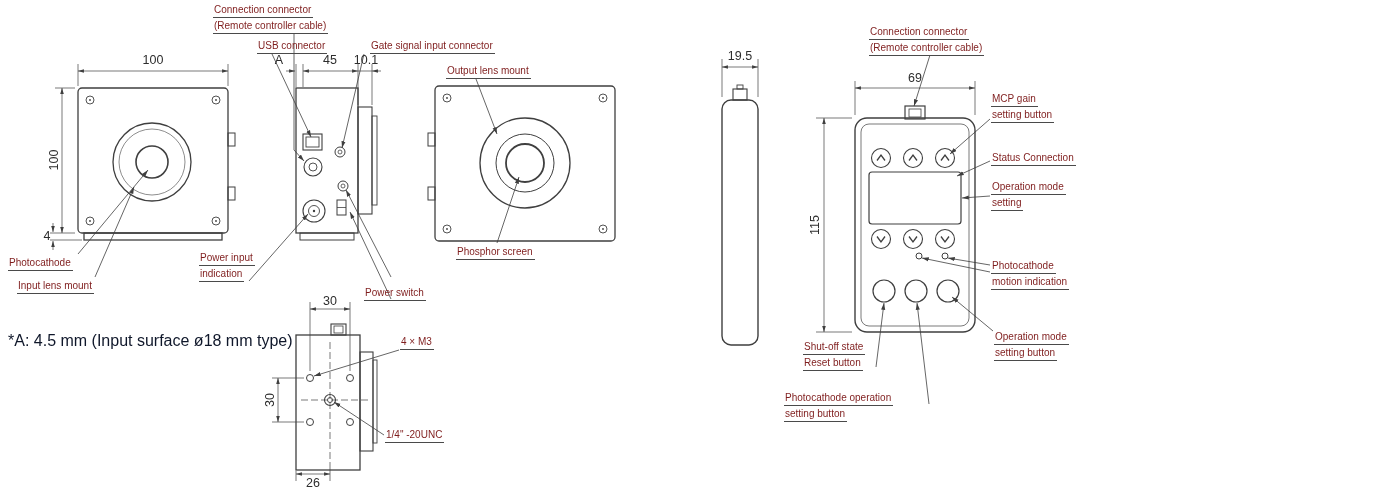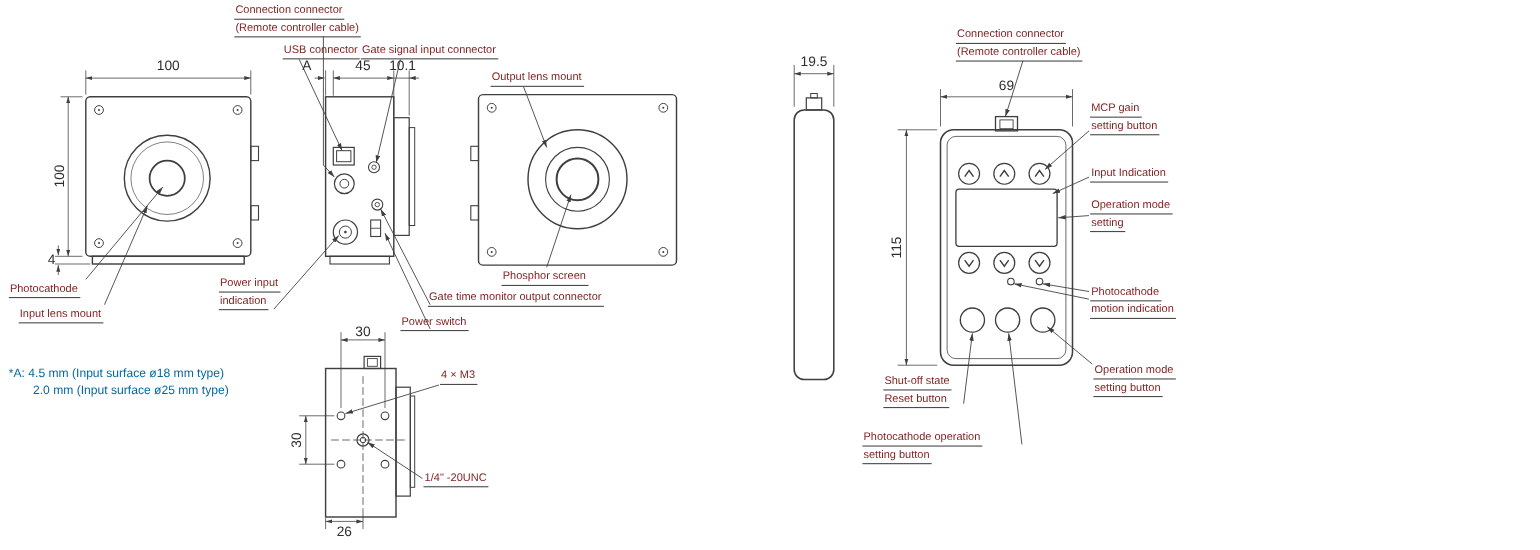--- a/index.html
+++ b/index.html
@@ -3,21 +3,21 @@
 <meta charset="utf-8">
 <style>
   *{margin:0;padding:0;box-sizing:border-box}
   body{background:#fff;font-family:"Liberation Sans",sans-serif}
   .stage{position:relative;width:1400px;height:500px;background:#fff;overflow:hidden}
   svg.draw{position:absolute;left:0;top:0}
   .callout{position:absolute;font-size:10px;line-height:15px;color:#7f1d1d;white-space:nowrap}
   .callout span{display:table;border-bottom:1px solid #4a4a4a;padding:0 2px 0 1px}
   .dim{position:absolute;font-size:12.5px;line-height:14px;color:#2d2d2d;text-align:center;white-space:nowrap}
   .rot{transform:rotate(-90deg);transform-origin:50% 50%}
-  .note{position:absolute;font-size:11px;line-height:15px;color:#0369a1;white-space:nowrap}
+  .note{position:absolute;font-size:16px;line-height:15px;color:#0f172a;white-space:nowrap}
 </style>
 </head>
 <body>
 
 <div class="stage">
 
   <svg class="draw" width="1400" height="500" viewBox="0 0 1400 500">
     <defs>
       <marker id="ah" markerWidth="9" markerHeight="6" refX="8.5" refY="3" orient="auto-start-reverse">
         <path d="M0,0.4 L8.5,3 L0,5.6 Z" fill="#3f3f3f"></path>
@@ -207,55 +207,51 @@
     </g>
   </svg>
 
   <div class="callout" style="left:213px;top:2px">
     <span>Connection connector</span>
     <span>(Remote controller cable)</span>
   </div>
   <div class="callout" style="left:257px;top:38px">
     <span>USB connector</span>
   </div>
-  <div class="callout" style="left:328px;top:38px">
+  <div class="callout" style="left:370px;top:38px">
     <span>Gate signal input connector</span>
   </div>
   <div class="callout" style="left:446px;top:63px">
     <span>Output lens mount</span>
   </div>
   <div class="callout" style="left:8px;top:255px">
     <span>Photocathode</span>
   </div>
   <div class="callout" style="left:17px;top:278px">
     <span>Input lens mount</span>
   </div>
   <div class="callout" style="left:199px;top:250px">
     <span>Power input</span>
     <span>indication</span>
   </div>
-  <div class="callout" style="left:389px;top:263px">
-    <span>Gate time monitor output connector</span>
-  </div>
   <div class="callout" style="left:364px;top:285px">
     <span>Power switch</span>
   </div>
   <div class="callout" style="left:456px;top:244px">
     <span>Phosphor screen</span>
   </div>
   <div class="callout" style="left:400px;top:334px">
     <span>4 × M3</span>
   </div>
   <div class="callout" style="left:385px;top:427px">
     <span>1/4" -20UNC</span>
   </div>
 
   <div class="note" style="left:8px;top:333px">
     <div>*A: 4.5 mm (Input surface ø18 mm type)</div>
-    <div style="padding-left:22px">2.0 mm (Input surface ø25 mm type)</div>
   </div>
 
   <div class="dim" style="left:133px;top:53px;width:40px">100</div>
   <div class="dim rot" style="left:39px;top:153px;width:30px">100</div>
   <div class="dim" style="left:40px;top:229px;width:14px">4</div>
   <div class="dim" style="left:270px;top:53px;width:18px">A</div>
   <div class="dim" style="left:310px;top:53px;width:40px">45</div>
   <div class="dim" style="left:346px;top:53px;width:40px">10.1</div>
   <div class="dim" style="left:310px;top:294px;width:40px">30</div>
   <div class="dim rot" style="left:255px;top:393px;width:30px">30</div>
@@ -263,21 +259,21 @@
 
   <div class="callout" style="left:869px;top:24px">
     <span>Connection connector</span>
     <span>(Remote controller cable)</span>
   </div>
   <div class="callout" style="left:991px;top:91px">
     <span>MCP gain</span>
     <span>setting button</span>
   </div>
   <div class="callout" style="left:991px;top:150px">
-    <span>Input Indication</span>
+    <span>Status Connection</span>
   </div>
   <div class="callout" style="left:991px;top:179px">
     <span>Operation mode</span>
     <span>setting</span>
   </div>
   <div class="callout" style="left:991px;top:258px">
     <span>Photocathode</span>
     <span>motion indication</span>
   </div>
   <div class="callout" style="left:994px;top:329px">

